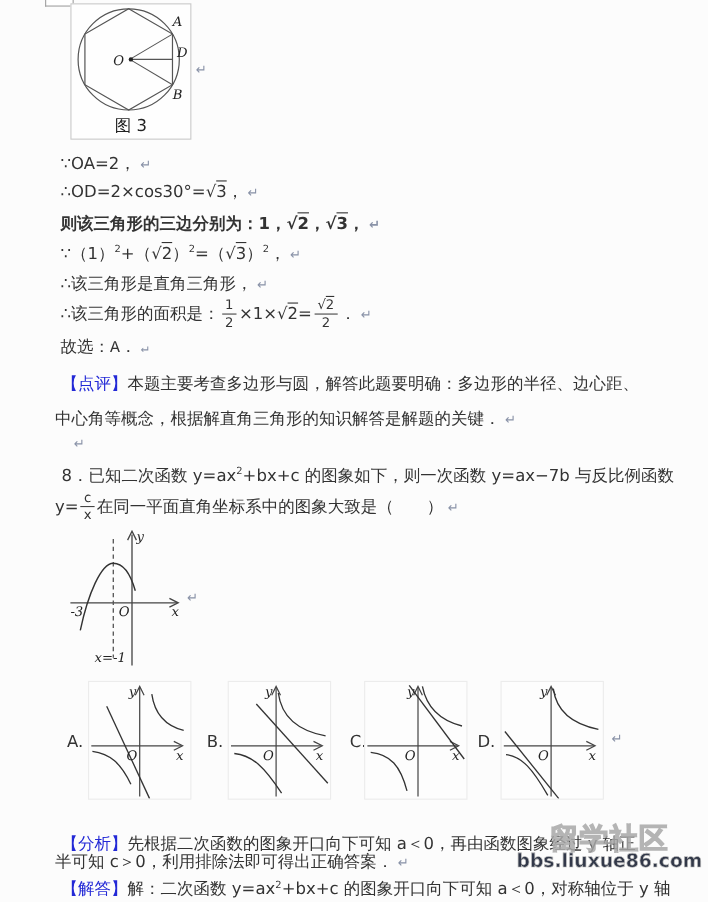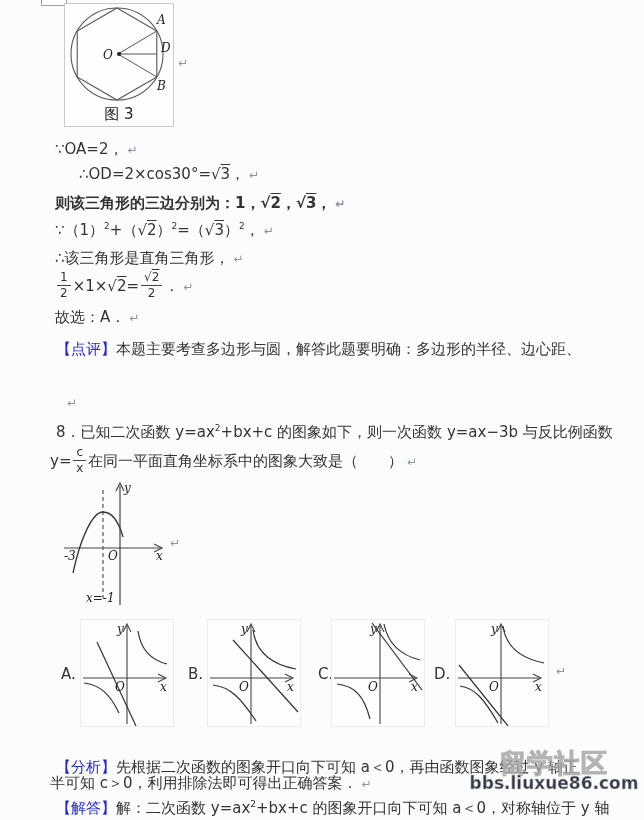--- a/index.html
+++ b/index.html
@@ -57,40 +57,41 @@
       <text x="38" y="55">O</text>
       <text x="92" y="20">A</text>
       <text x="96" y="48">D</text>
       <text x="92" y="86">B</text>
     </svg>
     <div class="figcaption">图 3</div>
   </div>
   <span class="line ret" style="left:174px;top:56px;">↵</span>
 
   <div class="line" style="left:55px;top:140px;"><span>∵OA=2，</span><span class="ret">↵</span></div>
-  <div class="line" style="left:55px;top:165px;margin-left:24px;"><span>∴OD=2×cos30°=</span><span class="sqrt"><span class="rad">√</span><span class="ov">3</span></span><span>，</span><span class="ret">↵</span></div>
+  <div class="line" style="left:55px;top:165px;"><span>∴OD=2×cos30°=</span><span class="sqrt"><span class="rad">√</span><span class="ov">3</span></span><span>，</span><span class="ret">↵</span></div>
   <div class="line" style="left:55px;top:194px;font-weight:bold;"><span>则该三角形的三边分别为：1，</span><span class="sqrt"><span class="rad">√</span><span class="ov">2</span></span><span>，</span><span class="sqrt"><span class="rad">√</span><span class="ov">3</span></span><span>，</span><span class="ret">↵</span></div>
   <div class="line" style="left:55px;top:221px;"><span>∵（1）</span><sup>2</sup><span>+（</span><span class="sqrt"><span class="rad">√</span><span class="ov">2</span></span><span>）</span><sup>2</sup><span>=（</span><span class="sqrt"><span class="rad">√</span><span class="ov">3</span></span><span>）</span><sup>2</sup><span>，</span><span class="ret">↵</span></div>
   <div class="line" style="left:55px;top:249px;"><span>∴该三角形是直角三角形，</span><span class="ret">↵</span></div>
-  <div class="line" style="left:55px;top:272px;"><span class="frac">
+  <div class="line" style="left:55px;top:272px;"><span>∴该三角形的面积是：</span><span class="frac">
         <span class="fn"><span>1</span></span>
         <span class="fd"><span>2</span></span>
       </span><span>×1×</span><span class="sqrt"><span class="rad">√</span><span class="ov">2</span></span><span>=</span><span class="frac">
         <span class="fn"><span class="sqrt"><span class="rad">√</span><span class="ov">2</span></span></span>
         <span class="fd"><span>2</span></span>
       </span><span>．</span><span class="ret">↵</span></div>
-  <div class="line" style="left:55px;top:308px;"><span>故选：A．</span><span class="ret">↵</span></div>
+  <div class="line" style="left:55px;top:308px;font-family:Liberation Mono, monospace;"><span>故选：A．</span><span class="ret">↵</span></div>
 
   <div class="line" style="left:56px;top:340px;">
     <span class="blue">【点评】</span><span>本题主要考查多边形与圆，解答此题要明确：多边形的半径、边心距、</span>
   </div>
+  <div class="line" style="left:50px;top:371px;"><span>中心角等概念，根据解直角三角形的知识解答是解题的关键．</span><span class="ret">↵</span></div>
 
   <span class="line ret" style="left:63px;top:396px;">↵</span>
 
-  <div class="line" style="left:56px;top:423px;"><span>8．已知二次函数 y=ax</span><sup>2</sup><span>+bx+c 的图象如下，则一次函数 y=ax−3b 与反比例函数</span></div>
+  <div class="line" style="left:56px;top:423px;"><span>8．已知二次函数 y=ax</span><sup>2</sup><span>+bx+c 的图象如下，则一次函数 y=ax−7b 与反比例函数</span></div>
   <div class="line" style="left:50px;top:447px;"><span>y=</span><span class="frac">
         <span class="fn"><span>c</span></span>
         <span class="fd"><span>x</span></span>
       </span><span>在同一平面直角坐标系中的图象大致是（　　）</span><span class="ret">↵</span></div>
 
   <svg style="position:absolute;left:58px;top:478px;" width="118" height="130" viewBox="0 0 118 130">
     <line x1="62" y1="8" x2="62" y2="127" stroke="#444" stroke-width="1.2"></line>
     <path d="M58,13 L62,5 L66,13" fill="none" stroke="#444" stroke-width="1.2"></path>
     <line x1="6" y1="70" x2="103" y2="70" stroke="#444" stroke-width="1.2"></line>
     <path d="M96,66 L104,70 L96,74" fill="none" stroke="#444" stroke-width="1.2"></path>

